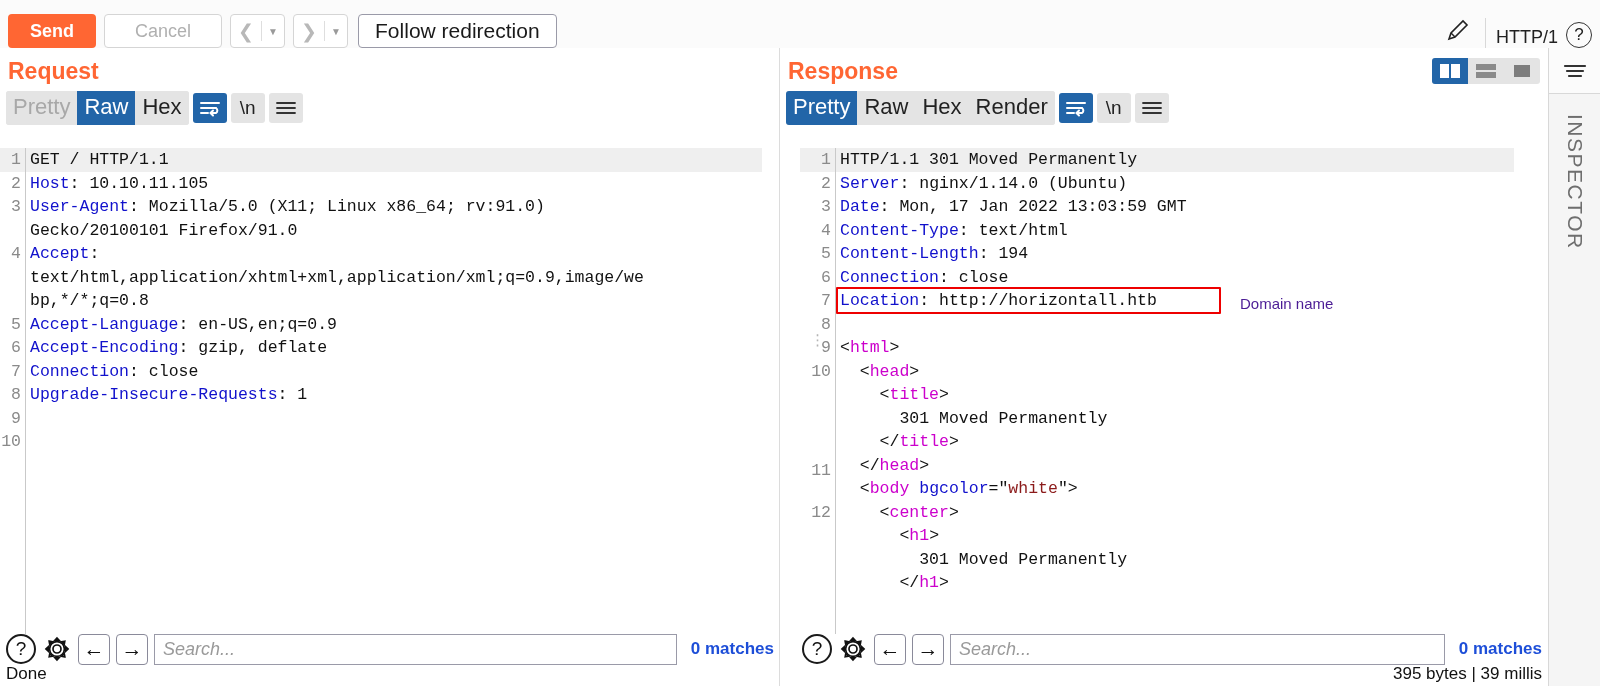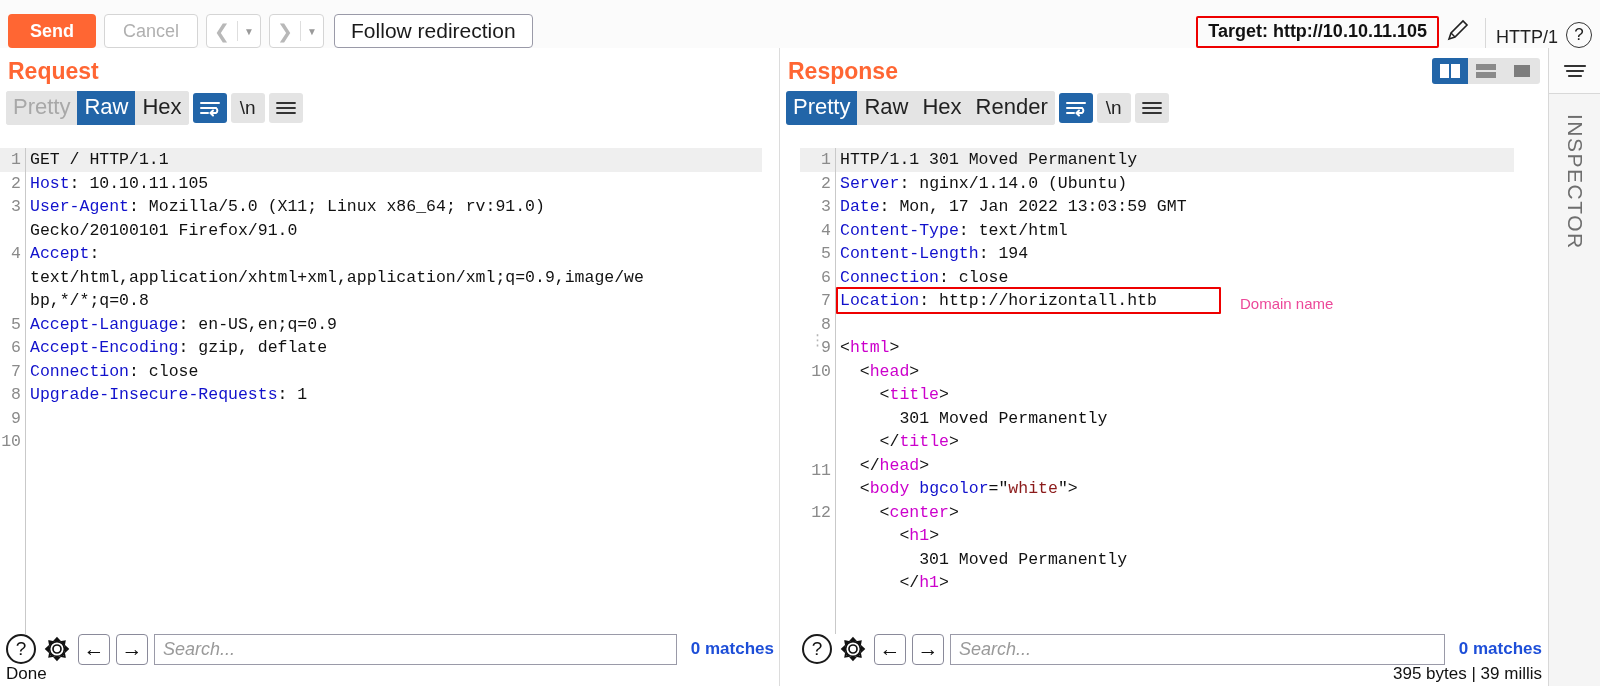--- a/index.html
+++ b/index.html
@@ -23,21 +23,21 @@
     border: none; border-radius: 4px;
     font-size: 18px; font-weight: bold;
     font-family: "Liberation Sans", sans-serif;
     padding: 0 22px; height: 34px; line-height: 34px;
     cursor: pointer;
   }
   .btn-cancel {
     margin-left: 8px;
     background: #ffffff; color: #b0b0b0;
     border: 1px solid #d5d5d5; border-radius: 4px;
-    font-size: 18px; height: 34px; padding: 0 18px;
+    font-size: 18px; height: 34px; padding: 0 30px;
     font-family: "Liberation Sans", sans-serif;
     cursor: default;
   }
   .navgrp {
     margin-left: 8px; height: 34px;
     display: flex; align-items: stretch;
     border: 1px solid #d5d5d5; border-radius: 4px;
     background: #fff; overflow: hidden;
   }
   .navgrp .arrow {
@@ -140,21 +140,21 @@
     position: absolute; left: 10px; width: 4px;
     color: #b4b4b4; font-size: 15px; line-height: 23.5px; letter-spacing: 0;
   }
 
   
   .annot-box {
     position: absolute; border: 2px solid #ee0000; border-radius: 1px;
     pointer-events: none;
   }
   .annot-label {
-    position: absolute; color: #ec4899; font-size: 15px;
+    position: absolute; color: #4c1d95; font-size: 15px;
     font-family: "Liberation Sans", sans-serif; white-space: nowrap;
   }
 
   
   .findbar {
     position: absolute; left: 0; right: 0; bottom: 20px; height: 34px;
     display: flex; align-items: center; gap: 6px; padding-left: 6px;
   }
   .pane-res .findbar { padding-left: 22px; }
   .circ-q {
@@ -230,23 +230,20 @@
     <div class="navgrp">
       <div class="arrow">❯</div>
       <div class="sep"></div>
       <div class="caret">▼</div>
     </div>
 
     <button class="btn-follow">Follow redirection</button>
 
     <div class="spacer"></div>
 
-    <div class="target-wrap">
-      <span class="target-text">Target: http://10.10.11.105</span>
-    </div>
 
     <div class="pencil">
       <svg width="26" height="26" viewBox="0 0 26 26">
         <path d="M4 21 L6 15 L18 3 L22 7 L10 19 Z" fill="none" stroke="#222" stroke-width="1.6"></path>
         <path d="M6 15 L10 19" stroke="#222" stroke-width="1.4"></path>
       </svg>
     </div>
 
     <div class="vdiv"></div>
     <span class="http-ver">HTTP/1</span>

